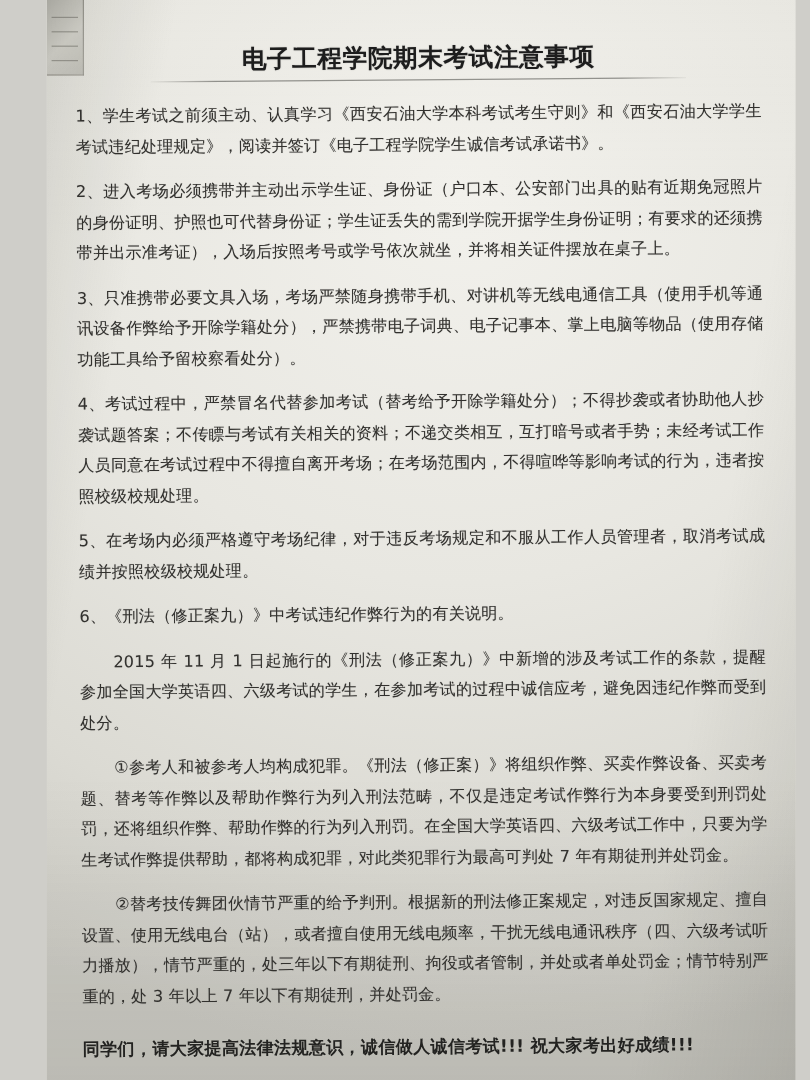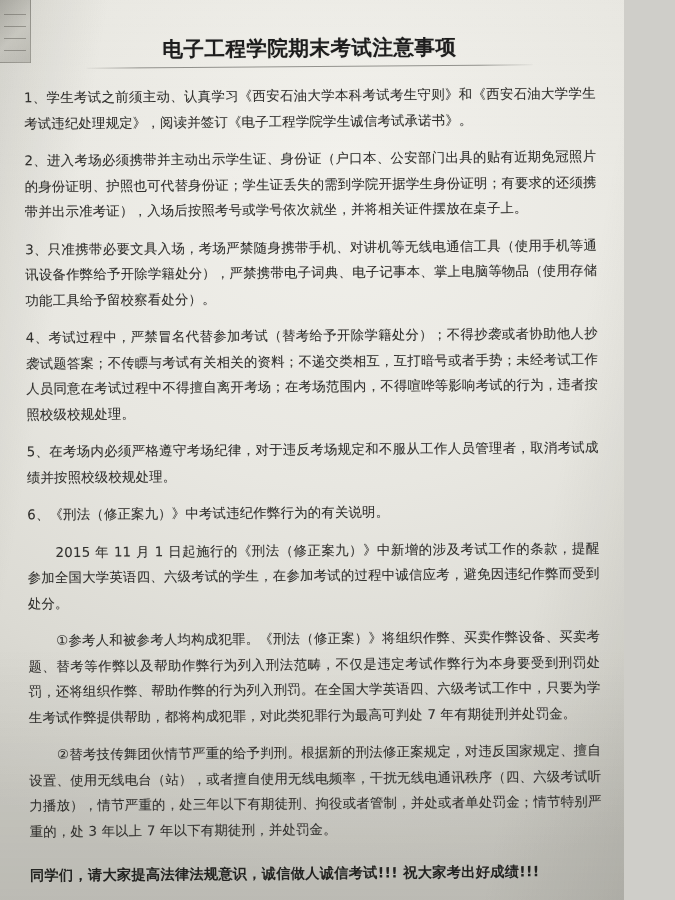--- a/index.html
+++ b/index.html
@@ -16,20 +16,21 @@
 
   
   .paper {
     position: relative;
     width: 624px;
     height: 900px;
     box-sizing: border-box;
     background:
       radial-gradient(ellipse 120% 80% at 55% 18%, #f2f1ec 0%, #e8e7e1 45%, #dbdad3 78%, #cdccc5 100%);
     overflow: hidden;
+    margin-left: 39px;
   }
   
   .paper::after {
     content: "";
     position: absolute;
     inset: 0;
     pointer-events: none;
     background:
       linear-gradient(100deg, rgba(120,120,112,0.16) 0%, rgba(255,255,255,0.0) 14%, rgba(255,255,255,0.0) 82%, rgba(110,110,104,0.14) 100%),
       linear-gradient(to bottom, rgba(255,255,255,0.10) 0%, rgba(0,0,0,0.0) 22%, rgba(0,0,0,0.0) 72%, rgba(90,90,85,0.13) 100%);

